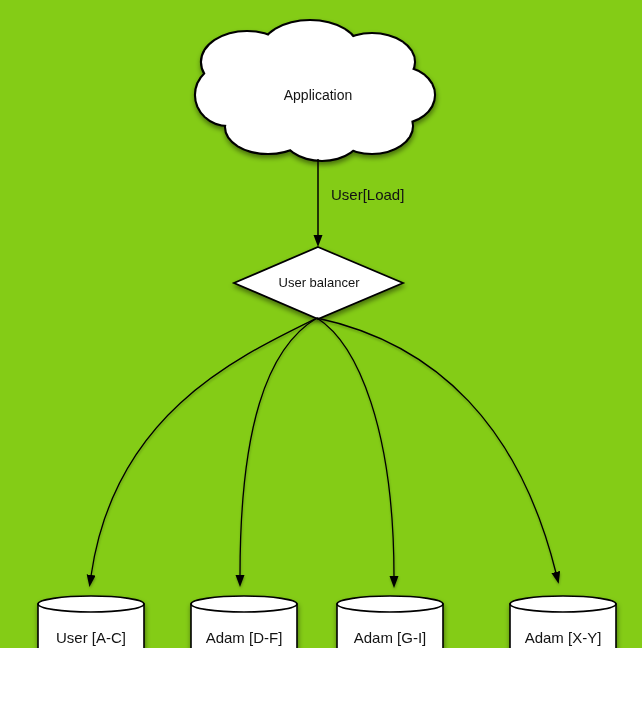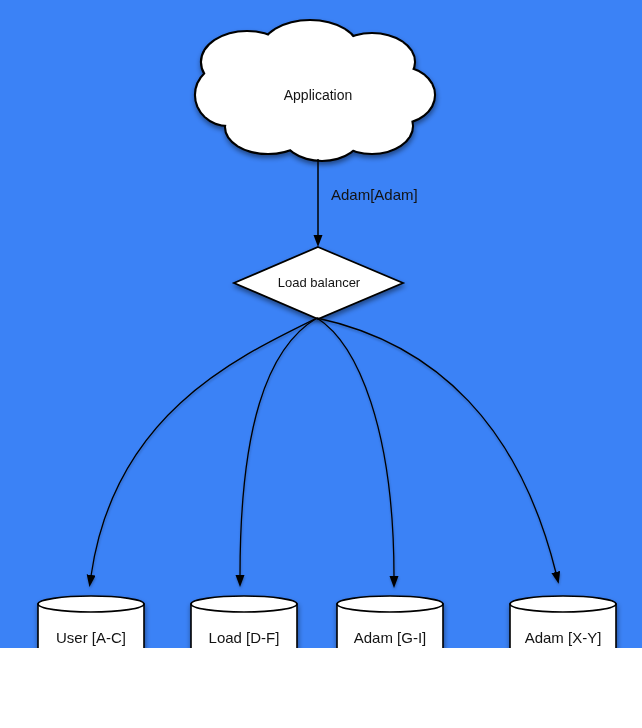--- a/index.html
+++ b/index.html
@@ -1,20 +1,20 @@
 <!DOCTYPE html>
 <html><head>
 <meta charset="utf-8">
 <style>
   html, body { margin: 0; padding: 0; background: #ffffff; }
   .canvas {
     position: relative;
     width: 642px;
     height: 648px;
-    background: #3b82f6;
+    background: #84cc16;
     overflow: hidden;
     font-family: "Liberation Sans", sans-serif;
   }
   .canvas svg { position: absolute; left: 0; top: 0; }
   .lbl {
     position: absolute;
     color: #131313;
     white-space: nowrap;
     line-height: 1.1;
   }
@@ -96,25 +96,25 @@
       <ellipse cx="91" cy="604" rx="53" ry="8" fill="#ffffff" stroke="#000000" stroke-width="1.6"></ellipse>
     </g>
     <g filter="url(#ds)" transform="translate(472,0)">
       <path d="M38,604 L38,672 A53,8 0 0 0 144,672 L144,604 Z" fill="#ffffff" stroke="#000000" stroke-width="1.6"></path>
       <ellipse cx="91" cy="604" rx="53" ry="8" fill="#ffffff" stroke="#000000" stroke-width="1.6"></ellipse>
     </g>
   </svg>
 
   <div class="lbl lbl-app centered">Application</div>
 
-  <div class="lbl lbl-edge">Adam[Adam]</div>
+  <div class="lbl lbl-edge">User[Load]</div>
 
-  <div class="lbl lbl-lb centered">Load balancer</div>
+  <div class="lbl lbl-lb centered">User balancer</div>
 
   <div class="lbl lbl-shard lbl-shard1 centered">User [A-C]</div>
 
-  <div class="lbl lbl-shard lbl-shard2 centered">Load [D-F]</div>
+  <div class="lbl lbl-shard lbl-shard2 centered">Adam [D-F]</div>
 
   <div class="lbl lbl-shard lbl-shard3 centered">Adam [G-I]</div>
 
   <div class="lbl lbl-shard lbl-shard4 centered">Adam [X-Y]</div>
 
 </div>
 
 </body></html>

